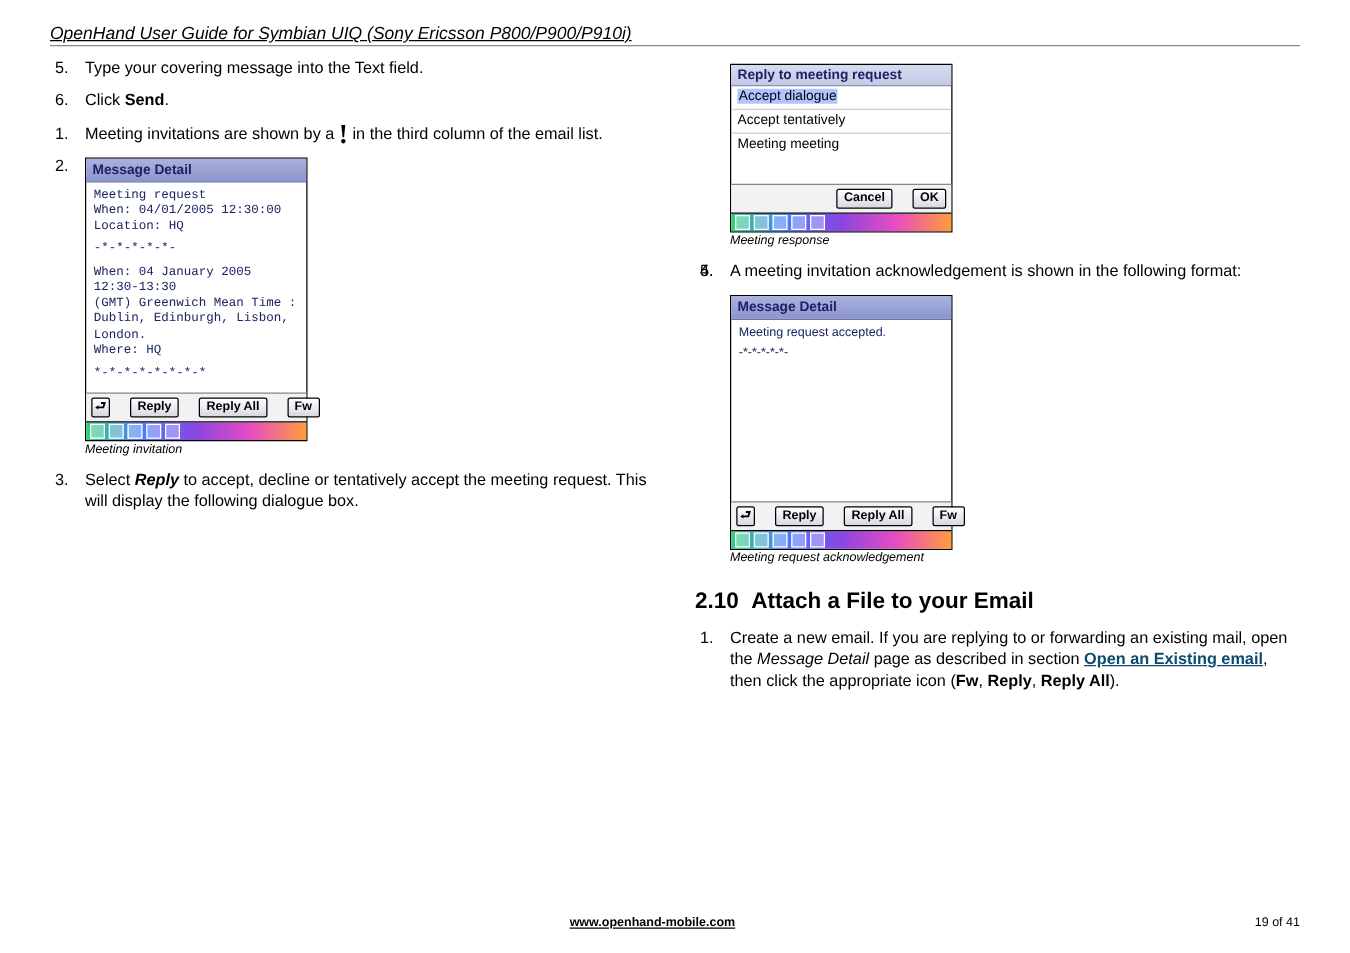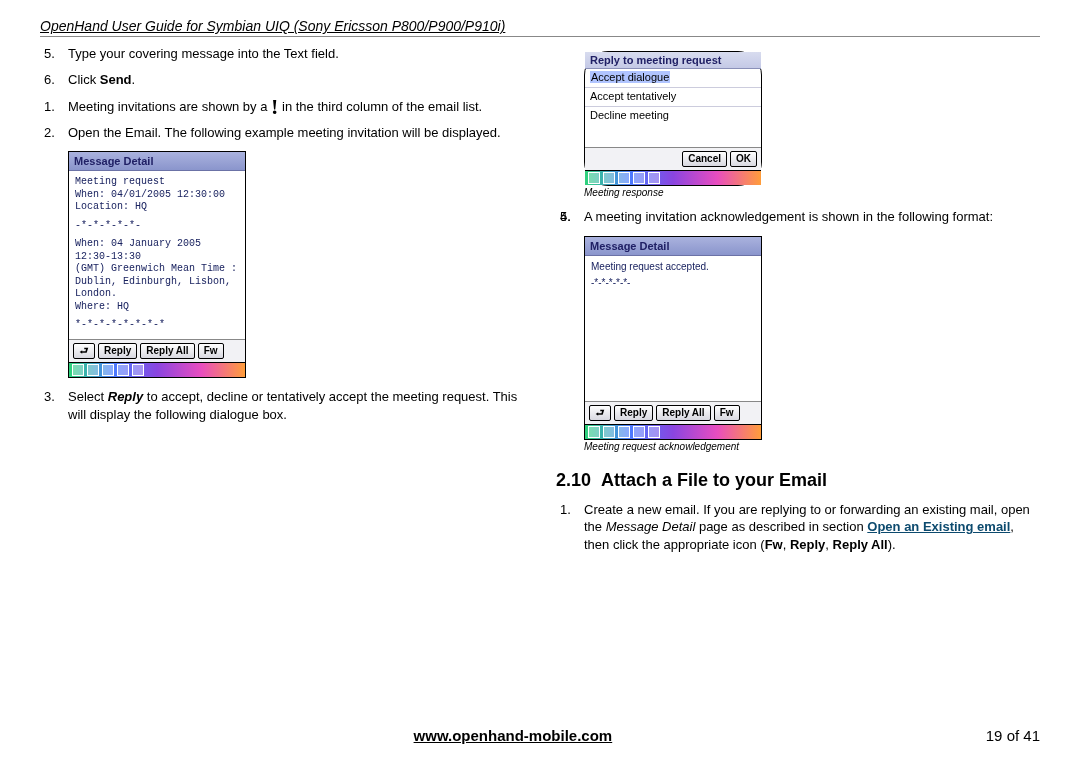--- a/index.html
+++ b/index.html
@@ -72,21 +72,21 @@
     font-size: 10px;
     margin-top: 1px;
   }
   
   .uiq {
     width: 176px;
     border: 1px solid #000;
     background: #fff;
     font-family: Arial, sans-serif;
   }
-  .uiq.small { width: 176px; border-radius: 24px; }
+  .uiq.small { width: 176px; }
   .uiq-titlebar {
     background: linear-gradient(#aab2de, #8a95cc);
     color: #202065;
     font-weight: bold;
     font-size: 11px;
     padding: 2px 5px;
     border-bottom: 1px solid #6b72a6;
     height: 14px;
     line-height: 14px;
   }
@@ -111,21 +111,21 @@
     padding: 0 1px;
   }
   .uiq-body .opt {
     padding: 1px 1px;
     color: #000;
     font-size: 11px;
   }
   .uiq-btnrow {
     padding: 3px 4px;
     display: flex;
-    gap: 3px;
+    gap: 16px;
     align-items: center;
     border-top: 1px solid #888;
     background: #f2f2f5;
   }
   .uiq-btnrow.right { justify-content: flex-end; }
   .uiq-btn {
     border: 1px solid #000;
     background: linear-gradient(#fff, #d8d8e0);
     font-size: 10px;
     font-weight: bold;
@@ -156,21 +156,21 @@
   .ack-body { height: 135px; }
   .msg-body { height: 158px; font-family: Liberation Mono, monospace; }
   .resp-body { height: 78px; }
   .footer {
     position: absolute;
     left: 40px;
     right: 40px;
     bottom: 18px;
     display: flex;
     justify-content: space-between;
-    font-size: 15px;
+    font-size: 10px;
   }
   .footer .site {
     font-weight: bold;
     text-decoration: underline;
   }
 </style>
 </head>
 <body>
 
 <div class="page">
@@ -193,21 +193,20 @@
       </ul>
 
 
       <ul class="ol">
         <li>
           <span class="num">1.</span>
           <span>Meeting invitations are shown by a </span><span class="exclaim">!</span><span> in the third column of the email list.</span>
         </li>
         <li>
           <span class="num">2.</span>
-          <span>Open the Email.  The following example meeting invitation will be displayed.</span>
         </li>
       </ul>
 
       <div class="figure-wrap" style="margin-left:28px;">
         <div class="uiq">
           <div class="uiq-titlebar">Message Detail</div>
           <div class="uiq-body msg-body">
             <div>Meeting request</div>
             <div>When: 04/01/2005 12:30:00</div>
             <div>Location: HQ</div>
@@ -228,40 +227,41 @@
             <span class="uiq-btn">Fw</span>
           </div>
           <div class="uiq-statusbar">
             <span class="dot"></span>
             <span class="dot"></span>
             <span class="dot"></span>
             <span class="dot"></span>
             <span class="dot"></span>
           </div>
         </div>
+        <div class="fig-caption">Meeting invitation</div>
       </div>
 
       <ul class="ol" style="margin-top:10px;">
         <li>
           <span class="num">3.</span>
           <span>Select </span><span class="bold ital">Reply</span><span> to accept, decline or tentatively accept the meeting request.  This will display the following dialogue box.</span>
         </li>
       </ul>
 
     </div>
 
     <div class="col">
 
       <div class="figure-wrap" style="margin-left:28px;">
         <div class="uiq small">
           <div class="uiq-dialogtitle">Reply to meeting request</div>
           <div class="uiq-body resp-body" style="padding:0;">
             <div class="opt" style="border-bottom:1px solid #ccd; padding:2px 5px;"><span class="sel">Accept dialogue</span></div>
             <div class="opt" style="border-bottom:1px solid #ccd; padding:2px 5px;">Accept tentatively</div>
-            <div class="opt" style="padding:2px 5px;">Decline meeting</div>
+            <div class="opt" style="padding:2px 5px;">Meeting meeting</div>
           </div>
           <div class="uiq-btnrow right">
             <span class="uiq-btn">Cancel</span>
             <span class="uiq-btn">OK</span>
           </div>
           <div class="uiq-statusbar">
             <span class="dot"></span>
             <span class="dot"></span>
             <span class="dot"></span>
             <span class="dot"></span>

